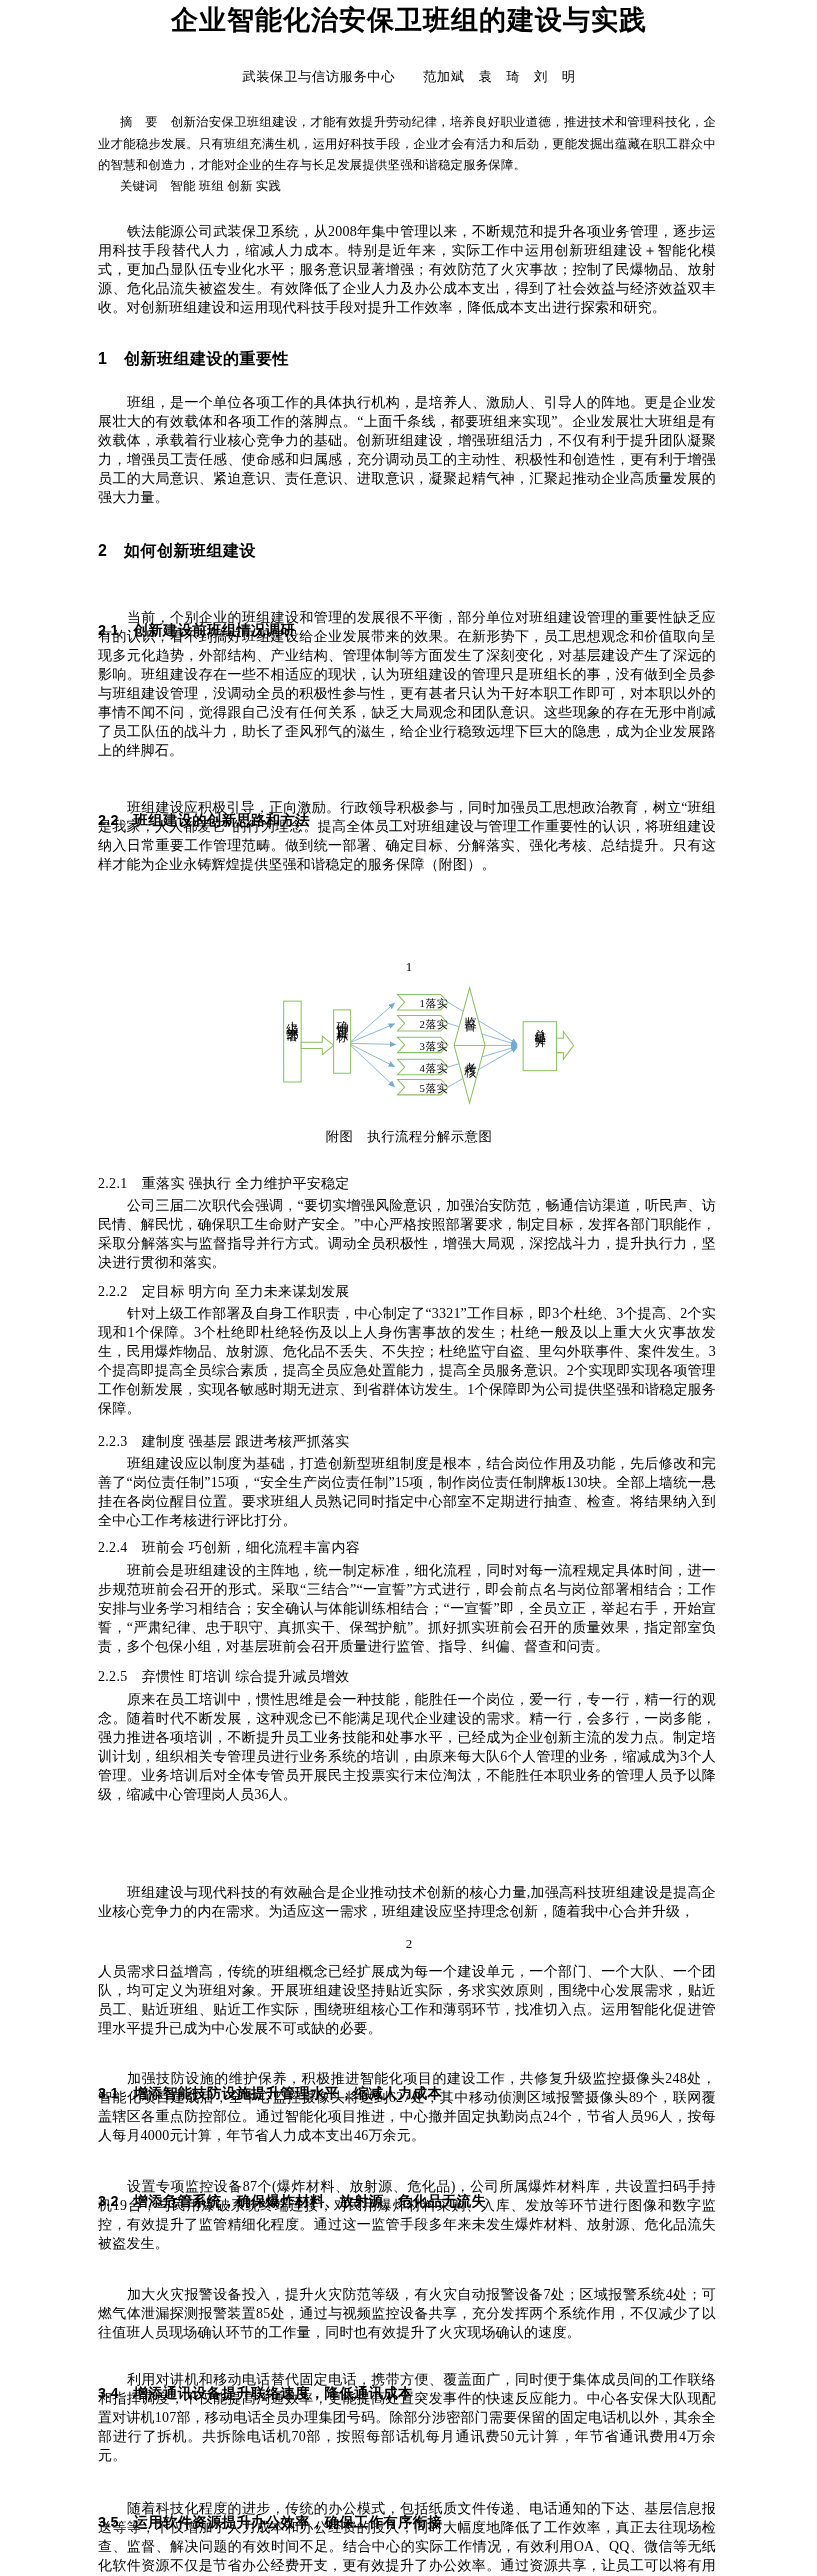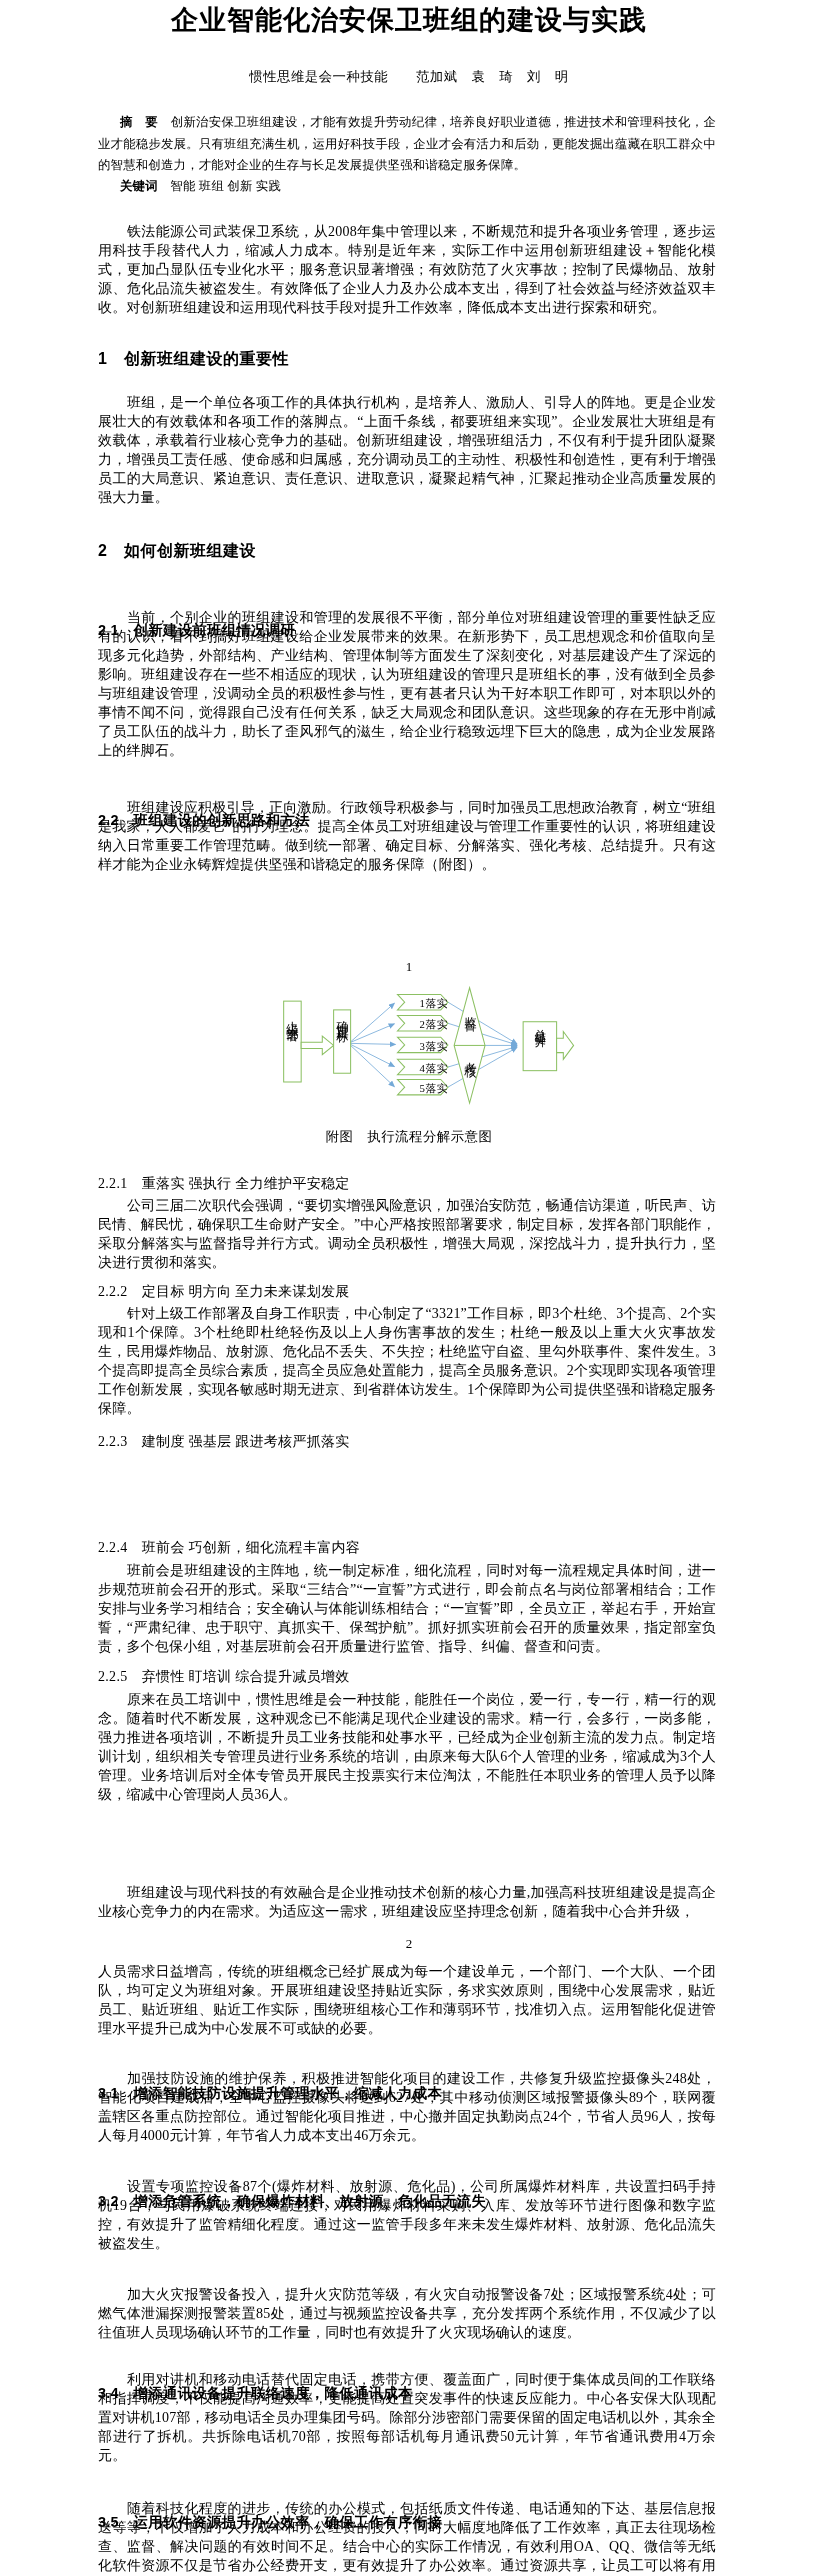--- a/index.html
+++ b/index.html
@@ -7,21 +7,21 @@
     position:relative; width:818px; height:2934px; background:#fff;
     font-family:"Liberation Serif","DejaVu Serif",serif; color:#000;
     overflow:hidden;
   }
   .blk { position:absolute; left:98px; width:618px; }
   .full { position:absolute; left:0; width:818px; text-align:center; }
   .p { font-size:14px; line-height:19px; text-align:justify; text-justify:inter-ideograph; word-break:break-all; letter-spacing:0.2px; }
   .indent { text-indent:29px; }
   .abs { font-size:12.4px; line-height:21.6px; }
   .abs.indent { text-indent:22px; }
-  .b { font-weight:bold; }
+  .b { font-weight:normal; }
   .title { font-size:27px; font-weight:bold; letter-spacing:1px; line-height:30px; }
   .byline { font-size:13.4px; letter-spacing:0.5px; }
   .h1 { font-size:16px; font-weight:bold; font-family:"Liberation Sans","DejaVu Sans",sans-serif; letter-spacing:0.5px; }
   .h2 { font-size:14.4px; font-weight:bold; font-family:"Liberation Sans","DejaVu Sans",sans-serif; letter-spacing:0.3px;margin-top:36px; }
   .h3 { font-size:14px; letter-spacing:0.3px; }
   .pageno { font-size:13px; }
   .caption { font-size:13.4px; letter-spacing:0.5px; }
   .vlabel { position:absolute; writing-mode:vertical-rl; text-orientation:upright; font-size:12.4px; line-height:1; letter-spacing:3.1px; }
   .vsmall { font-size:11.3px; letter-spacing:2.1px; }
   .chevlabel { position:absolute; width:50px; text-align:right; font-size:10.8px; line-height:14.4px; letter-spacing:0.5px; }
@@ -29,21 +29,21 @@
   #diagram-svg .g { fill:#ffffff; stroke:var(--green,#8cc063); stroke-width:2; }
   #diagram-svg .gl { stroke:var(--green,#8cc063); stroke-width:2; }
   #diagram-svg .bl { stroke:var(--blue,#74a9d8); stroke-width:1.6; fill:none; }
 </style>
 </head>
 <body>
 
 <div id="page">
 
   <div class="full title" style="top:5.2px">企业智能化治安保卫班组的建设与实践</div>
-  <div class="full byline" style="top:68px">惯性思维是会一种技能　　范加斌　袁　琦　刘　明</div>
+  <div class="full byline" style="top:68px">武装保卫与信访服务中心　　范加斌　袁　琦　刘　明</div>
 
   <div class="blk p abs indent" style="top:112px">
     <span class="b">摘　要</span><span>　创新治安保卫班组建设，才能有效提升劳动纪律，培养良好职业道德，推进技术和管理科技化，企业才能稳步发展。只有班组充满生机，运用好科技手段，企业才会有活力和后劲，更能发掘出蕴藏在职工群众中的智慧和创造力，才能对企业的生存与长足发展提供坚强和谐稳定服务保障。</span>
   </div>
   <div class="blk p abs" style="top:176px; text-indent:22px">
     <span class="b">关键词</span><span>　智能 班组 创新 实践</span>
   </div>
 
   <div class="blk p indent" style="top:222px">铁法能源公司武装保卫系统，从2008年集中管理以来，不断规范和提升各项业务管理，逐步运用科技手段替代人力，缩减人力成本。特别是近年来，实际工作中运用创新班组建设＋智能化模式，更加凸显队伍专业化水平；服务意识显著增强；有效防范了火灾事故；控制了民爆物品、放射源、危化品流失被盗发生。有效降低了企业人力及办公成本支出，得到了社会效益与经济效益双丰收。对创新班组建设和运用现代科技手段对提升工作效率，降低成本支出进行探索和研究。</div>
 
@@ -105,20 +105,21 @@
 
   <div class="full caption" style="top:1128px">附图　执行流程分解示意图</div>
 
   <div class="blk h3" style="top:1175px">2.2.1　重落实 强执行 全力维护平安稳定</div>
   <div class="blk p indent" style="top:1196px">公司三届二次职代会强调，“要切实增强风险意识，加强治安防范，畅通信访渠道，听民声、访民情、解民忧，确保职工生命财产安全。”中心严格按照部署要求，制定目标，发挥各部门职能作，采取分解落实与监督指导并行方式。调动全员积极性，增强大局观，深挖战斗力，提升执行力，坚决进行贯彻和落实。</div>
 
   <div class="blk h3" style="top:1283px">2.2.2　定目标 明方向 至力未来谋划发展</div>
   <div class="blk p indent" style="top:1304px">针对上级工作部署及自身工作职责，中心制定了“3321”工作目标，即3个杜绝、3个提高、2个实现和1个保障。3个杜绝即杜绝轻伤及以上人身伤害事故的发生；杜绝一般及以上重大火灾事故发生，民用爆炸物品、放射源、危化品不丢失、不失控；杜绝监守自盗、里勾外联事件、案件发生。3个提高即提高全员综合素质，提高全员应急处置能力，提高全员服务意识。2个实现即实现各项管理工作创新发展，实现各敏感时期无进京、到省群体访发生。1个保障即为公司提供坚强和谐稳定服务保障。</div>
 
   <div class="blk h3" style="top:1433px">2.2.3　建制度 强基层 跟进考核严抓落实</div>
+  <div class="blk p indent" style="top:1454px">班组建设应以制度为基础，打造创新型班组制度是根本，结合岗位作用及功能，先后修改和完善了“岗位责任制”15项，“安全生产岗位责任制”15项，制作岗位责任制牌板130块。全部上墙统一悬挂在各岗位醒目位置。要求班组人员熟记同时指定中心部室不定期进行抽查、检查。将结果纳入到全中心工作考核进行评比打分。</div>
 
   <div class="blk h3" style="top:1539px">2.2.4　班前会 巧创新，细化流程丰富内容</div>
   <div class="blk p indent" style="top:1561px">班前会是班组建设的主阵地，统一制定标准，细化流程，同时对每一流程规定具体时间，进一步规范班前会召开的形式。采取“三结合”“一宣誓”方式进行，即会前点名与岗位部署相结合；工作安排与业务学习相结合；安全确认与体能训练相结合；“一宣誓”即，全员立正，举起右手，开始宣誓，“严肃纪律、忠于职守、真抓实干、保驾护航”。抓好抓实班前会召开的质量效果，指定部室负责，多个包保小组，对基层班前会召开质量进行监管、指导、纠偏、督查和问责。</div>
 
   <div class="blk h3" style="top:1668px">2.2.5　弃惯性 盯培训 综合提升减员增效</div>
   <div class="blk p indent" style="top:1690px">原来在员工培训中，惯性思维是会一种技能，能胜任一个岗位，爱一行，专一行，精一行的观念。随着时代不断发展，这种观念已不能满足现代企业建设的需求。精一行，会多行，一岗多能，强力推进各项培训，不断提升员工业务技能和处事水平，已经成为企业创新主流的发力点。制定培训计划，组织相关专管理员进行业务系统的培训，由原来每大队6个人管理的业务，缩减成为3个人管理。业务培训后对全体专管员开展民主投票实行末位淘汰，不能胜任本职业务的管理人员予以降级，缩减中心管理岗人员36人。</div>
 
   <div class="blk p indent" style="top:1883px">班组建设与现代科技的有效融合是企业推动技术创新的核心力量,加强高科技班组建设是提高企业核心竞争力的内在需求。为适应这一需求，班组建设应坚持理念创新，随着我中心合并升级，</div>
 
   <div class="full pageno" style="top:1936px">2</div>

